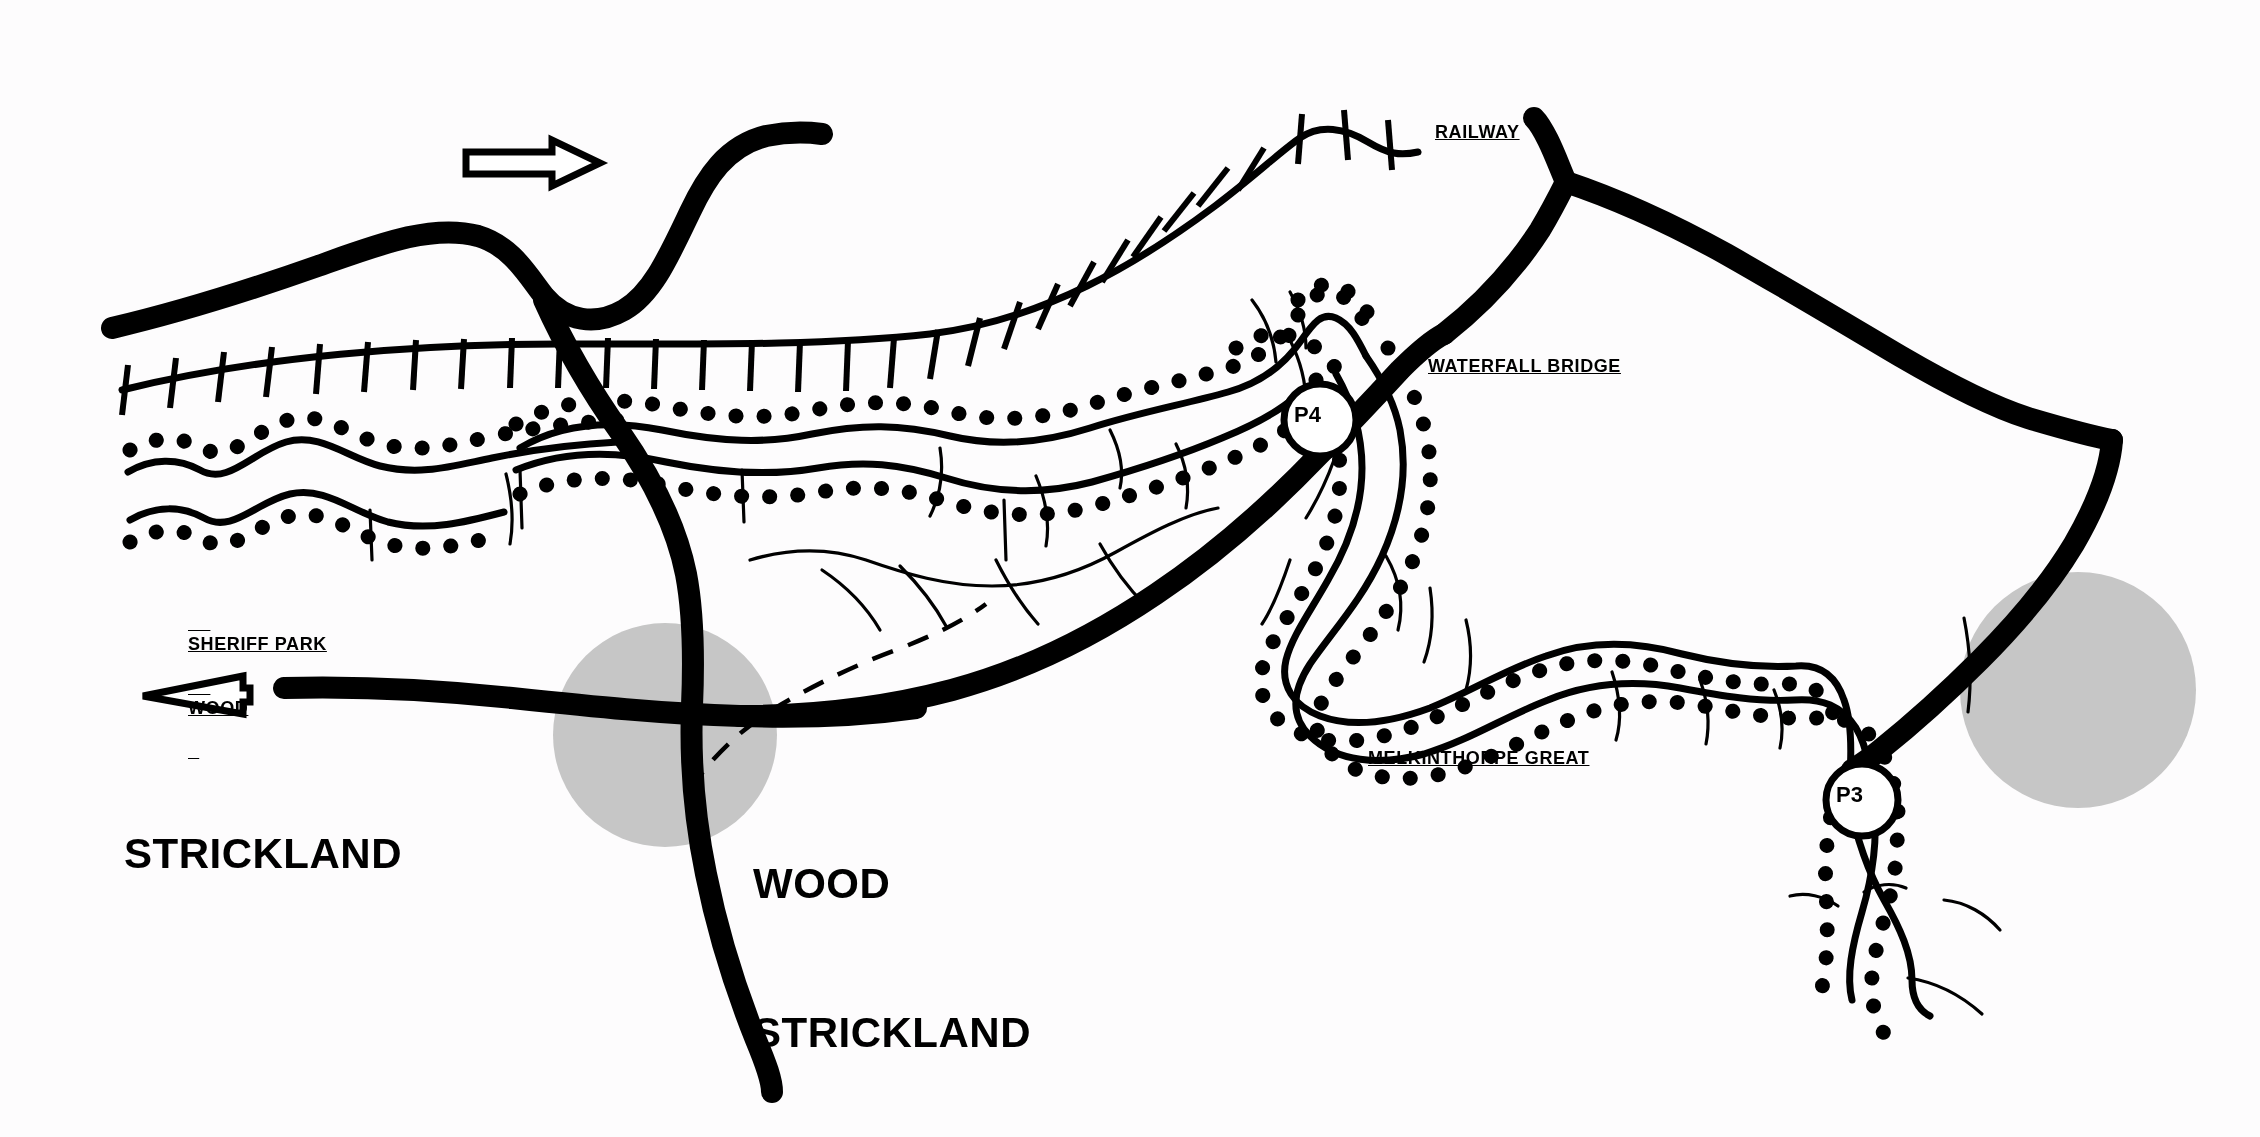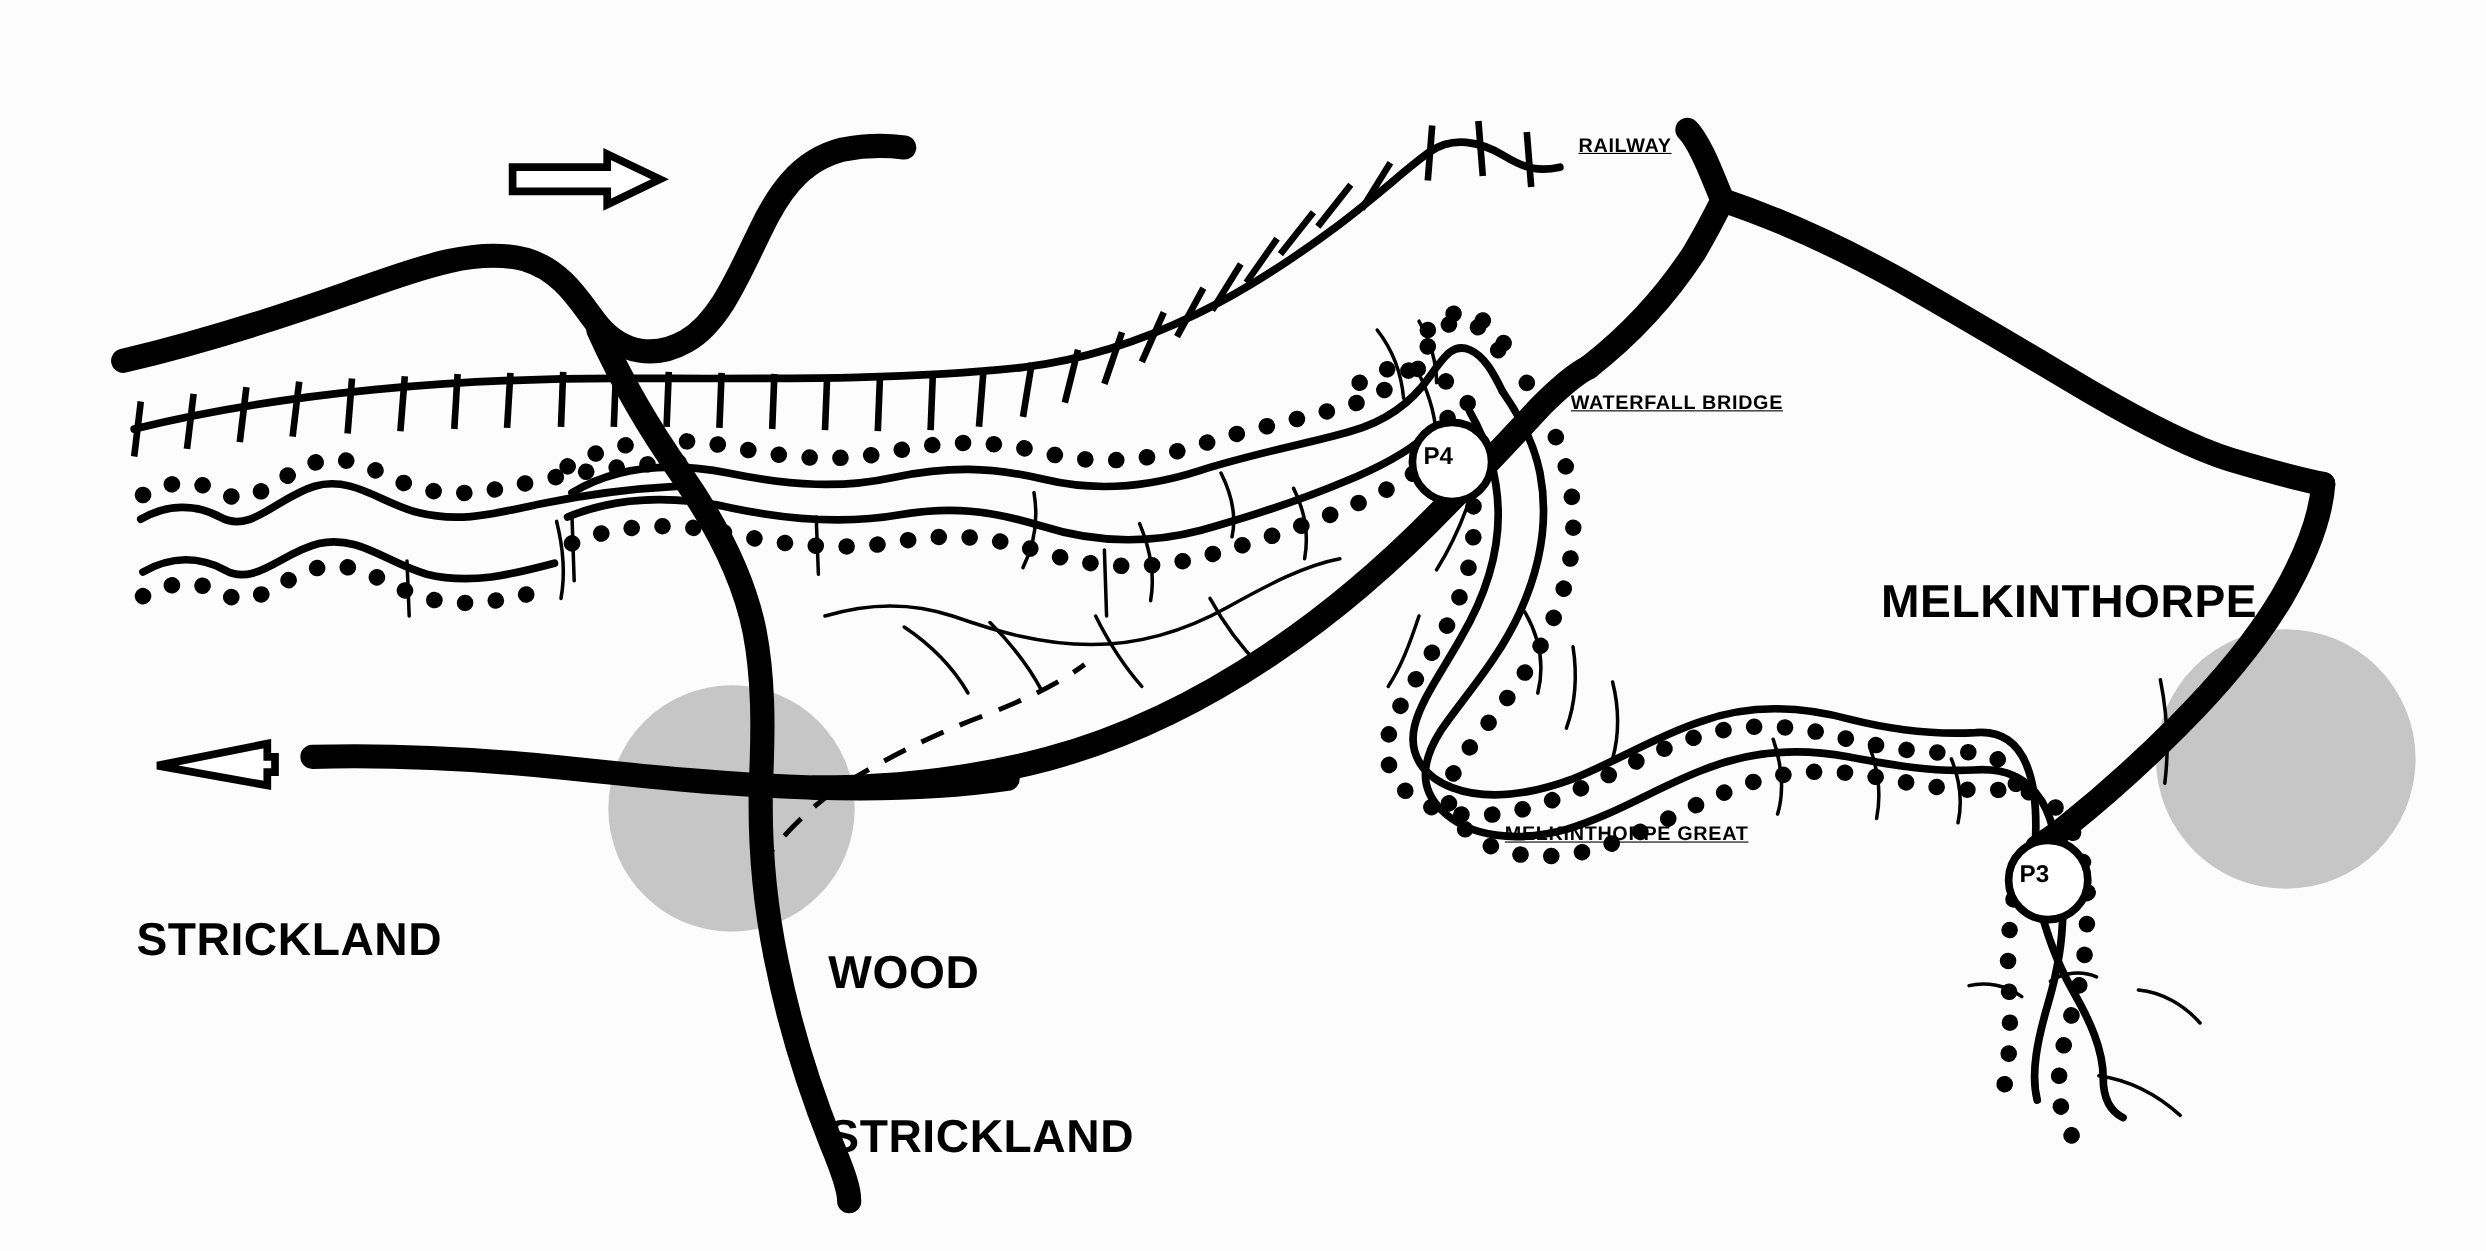--- a/index.html
+++ b/index.html
@@ -368,24 +368,27 @@
 
       <path class="arrow-outline" d="M 243 676 L 143 696 L 243 714 L 243 702 L 250 702 L 250 688 L 243 688 Z"></path>
     </g>
   </svg>
 
 
   <div class="map-label label-minor" style="left:1435px; top:122px;">RAILWAY</div>
 
   <div class="map-label label-minor" style="left:1428px; top:356px;">WATERFALL BRIDGE</div>
 
-  <div class="map-label label-major" style="left:1710px; top:522px;">MELKINTHORPE</div>
 
   <div class="map-label label-minor" style="left:1368px; top:748px;">MELKINTHORPE GREAT</div>
 
+  <div class="map-label label-minor" style="left:188px; top:592px;">
+    <div>SHERIFF PARK</div>
+    <div>WOOD</div>
+  </div>
 
   <div class="map-label label-major" style="left:124px; top:730px;">
     <div>STRICKLAND</div>
   </div>
 
   <div class="map-label label-major" style="left:753px; top:760px;">
     <div>WOOD</div>
     <div>STRICKLAND</div>
   </div>
 

